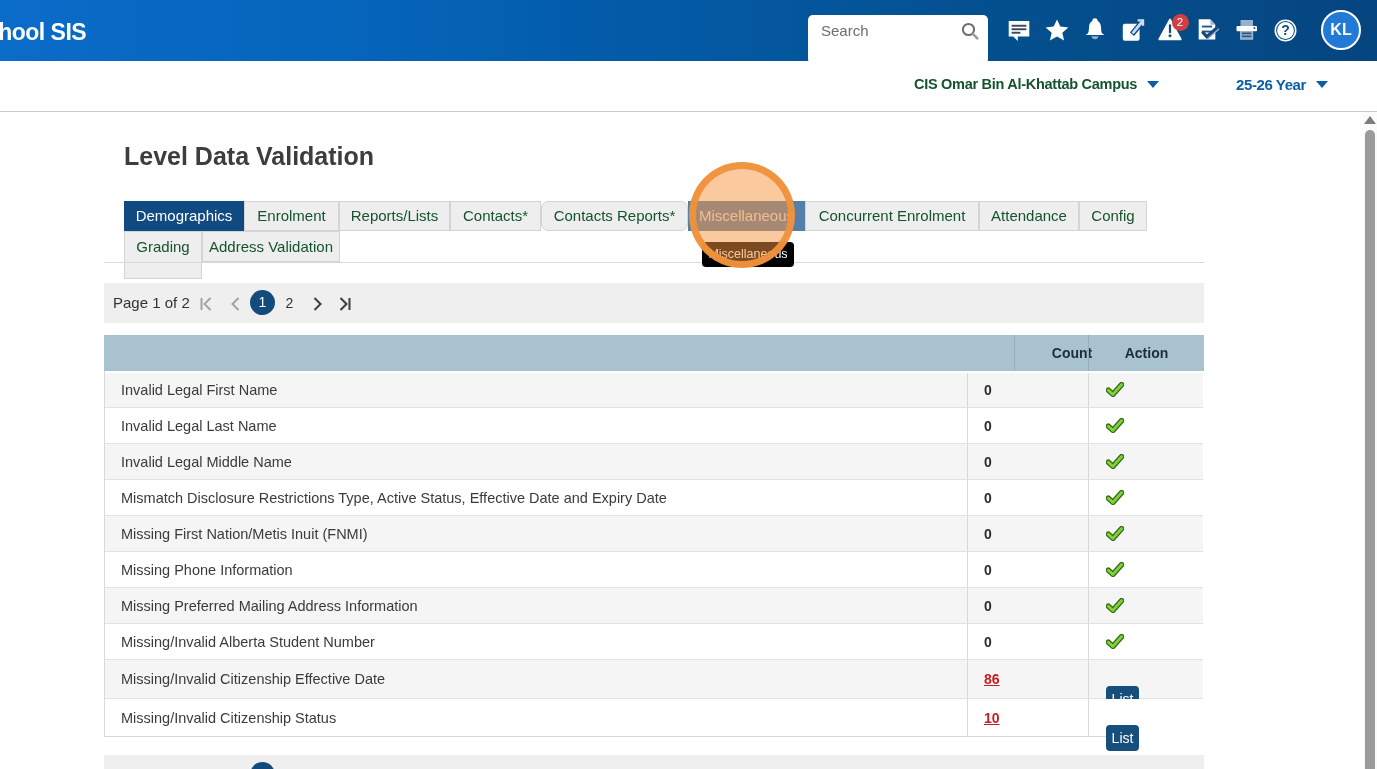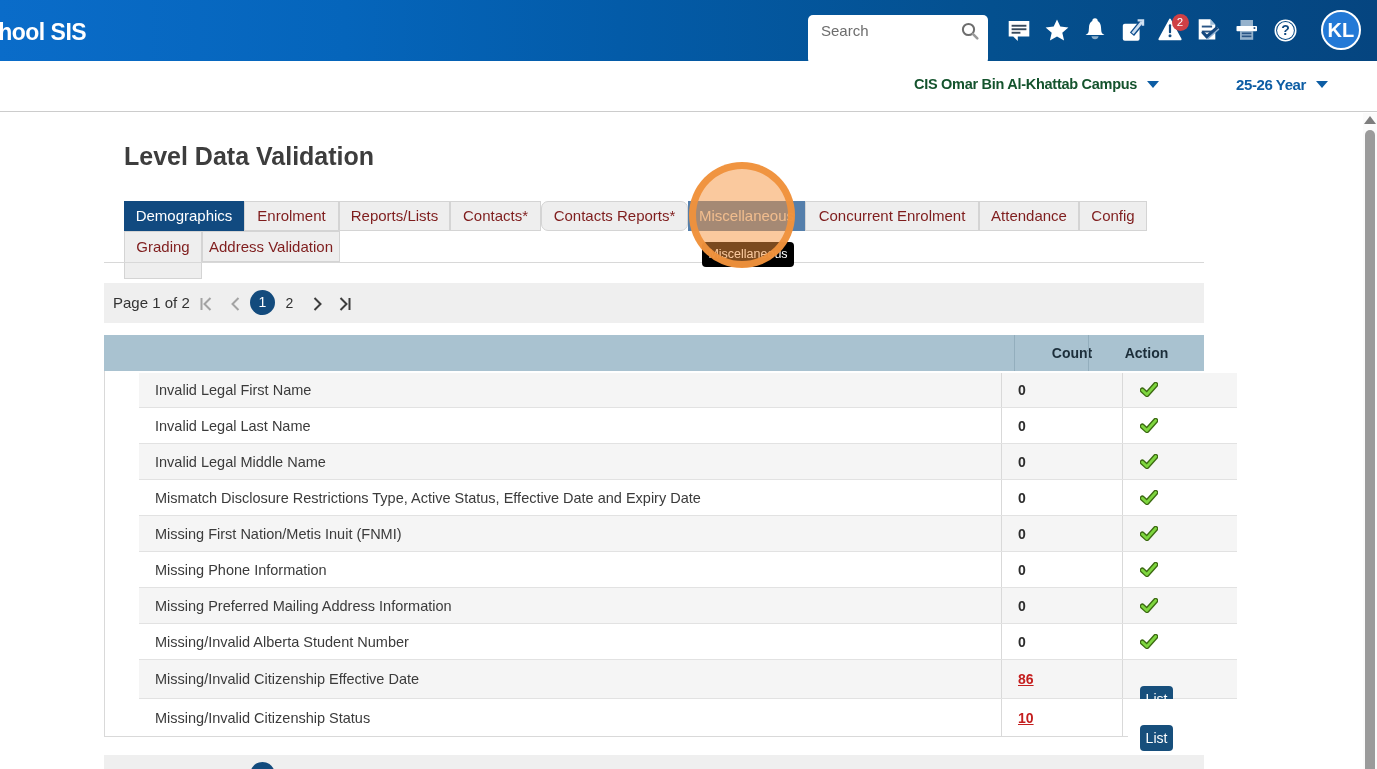--- a/index.html
+++ b/index.html
@@ -12,35 +12,35 @@
   .search { position:absolute; left:808px; top:15px; width:180px; height:49px; background:#fff; border-radius:5px; }
   .search span { position:absolute; left:13px; top:7px; font-size:15px; color:#6d6d6d; }
   
   .subbar { position:absolute; left:0; top:61px; width:1377px; height:51px; background:#fff; border-bottom:1px solid #cccccc; }
   .campus { position:absolute; left:914px; top:76px; letter-spacing:-0.28px; font-size:14.5px; font-weight:bold; color:#14532d; }
   .year { position:absolute; left:1236px; top:76px; letter-spacing:-0.4px; font-size:15px; font-weight:bold; color:#0d5da4; }
   .caret { position:absolute; width:0; height:0; border-left:6px solid transparent; border-right:6px solid transparent; border-top:7px solid #0d5da4; }
   
   .title { position:absolute; left:124px; top:142px; font-size:25px; font-weight:bold; color:#3d3d3d; }
   
-  .tab { position:absolute; height:30px; background:#eeeeee; border:1px solid #d4d4d4; color:#7f1d1d; font-size:15px; text-align:center; line-height:28px; }
+  .tab { position:absolute; height:30px; background:#eeeeee; border:1px solid #d4d4d4; color:#14532d; font-size:15px; text-align:center; line-height:28px; }
   .tab.active { background:#114a80; border:1px solid #114a80; color:#fff; }
   .tab.hover { background:#557fab; border:1px solid #557fab; color:#ece5dc; }
   .tabdivider { position:absolute; left:104px; top:262px; width:1100px; height:1px; background:#d8d8d8; }
   
   .pagebar { position:absolute; left:104px; width:1100px; height:40px; background:#efefef; }
   .pagebar .ptext { position:absolute; left:9px; top:11px; font-size:15px; color:#333; }
   .pcircle { position:absolute; width:25px; height:25px; border-radius:50%; background:#134b7d; color:#fff; font-size:14px; text-align:center; line-height:25px; top:7px; }
   .pnum { position:absolute; width:25px; top:12px; font-size:14px; color:#333; text-align:center; }
   .picon { position:absolute; top:13px; }
   
   .tbl { position:absolute; left:104px; top:335px; width:1100px; }
   .thead { position:relative; width:1100px; height:36px; background:#a9c2d0; }
   .thead div { position:absolute; top:0; height:36px; line-height:36px; font-size:14px; font-weight:bold; color:#1c2e3a; text-align:center; }
-  .tbody { position:relative; width:1024px; border:1px solid #d9d9d9; border-top:none;padding-left:34px; }
+  .tbody { position:relative; width:1024px; border:1px solid #d9d9d9; border-top:none; }
   .trow { position:relative; width:1098px; border-bottom:1px solid #e2e2e2; }
   .trow:last-child { border-bottom:none; }
   .trow .c1 { position:absolute; left:16px; top:50%; transform:translateY(-50%); font-size:14.5px; color:#3b3b3b; }
   .trow .c2 { position:absolute; left:879px; top:50%; transform:translateY(-50%); font-size:14px; font-weight:bold; color:#2c2c2c; }
   .trow .c3 { position:absolute; left:1001px; top:50%; transform:translateY(-50%); }
   .vline1 { position:absolute; left:862px; top:0; bottom:0; width:1px; background:#d9d9d9; }
   .vline2 { position:absolute; left:983px; top:0; bottom:0; width:1px; background:#d9d9d9; }
   .redlink { font-size:14px; font-weight:bold; color:#c41e1e; text-decoration:underline; }
   .listbtn { display:block; width:33px; height:26px; background:#174f7c; border-radius:4px; color:#fff; font-size:14px; text-align:center; line-height:26px;margin-top:40px; }
   
@@ -104,21 +104,21 @@
     <rect x="17.6" y="8.2" width="1.7" height="1.7" fill="#16477c"></rect>
     <rect x="4" y="12.2" width="13.2" height="8.6" fill="rgba(255,255,255,0.58)"></rect>
     <rect x="5.8" y="13.5" width="9.6" height="1.7" fill="#2a5585"></rect>
     <rect x="5.8" y="16.5" width="9.6" height="1.7" fill="#2a5585"></rect>
   </svg>
   <svg class="abs" style="left:1274px;top:19px" width="23" height="23" viewBox="0 0 23 23">
     <circle cx="11.5" cy="11.5" r="10.2" fill="none" stroke="#fff" stroke-width="1.6"></circle>
     <circle cx="11.5" cy="11.5" r="8.4" fill="#fff"></circle>
     <text x="11.5" y="16.4" text-anchor="middle" font-family="Liberation Sans, sans-serif" font-size="14" font-weight="bold" fill="#114a80">?</text>
   </svg>
-  <div class="abs" style="left:1321px;top:10px;width:40px;height:40px;border-radius:50%;background:#2379d6;border:2px solid #fff;color:#fff;font-size:20px;font-weight:bold;text-align:center;line-height:36px;letter-spacing:0.2px;">KL</div>
+  <div class="abs" style="left:1321px;top:10px;width:40px;height:40px;border-radius:50%;background:#2379d6;border:2px solid #fff;color:#fff;font-size:16px;font-weight:bold;text-align:center;line-height:36px;letter-spacing:0.2px;">KL</div>
 </div>
 
 <div class="subbar"></div>
 <div class="campus">CIS Omar Bin Al-Khattab Campus</div>
 <div class="caret" style="left:1147px; top:81px;"></div>
 <div class="year">25-26 Year</div>
 <div class="caret" style="left:1316px; top:81px;"></div>
 
 <div class="title">Level Data Validation</div>
 

